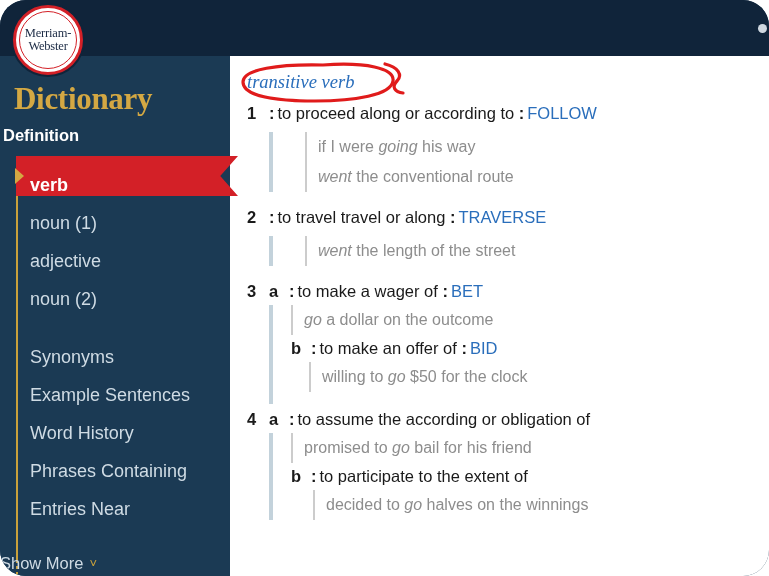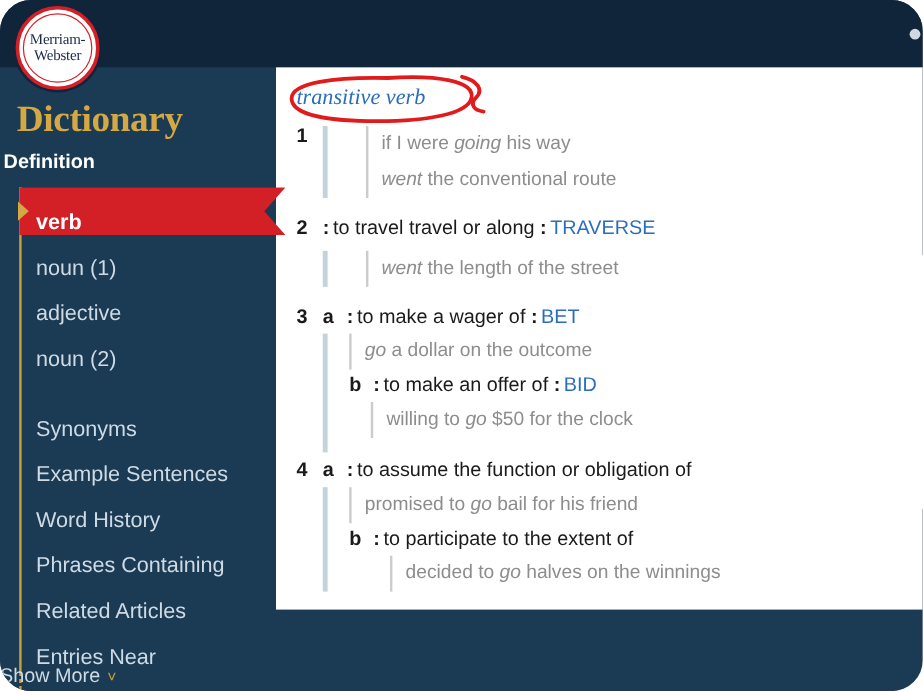--- a/index.html
+++ b/index.html
@@ -231,21 +231,21 @@
   .chev {
     margin-left: 6px;
     color: #c9a13b;
     font-size: 13px;
   }
 
   
   .content {
     position: absolute;
     left: 230px; top: 56px;
-    width: 539px; height: 452px;
+    width: 539px; height: 520px;
     background: #ffffff;
     overflow: hidden;
     padding: 8px 0 0 0;
   }
 
   .pos-row {
     position: relative;
     height: 36px;
     padding-left: 17px;
     display: flex;
@@ -393,23 +393,20 @@
       <div class="navitem">
         <span class="navlabel">Example Sentences</span>
       </div>
       <div class="navitem">
         <span class="navlabel">Word History</span>
       </div>
       <div class="navitem">
         <span class="navlabel">Phrases Containing</span>
       </div>
       <div class="navitem">
-        <span class="navlabel">Related Articles</span>
-      </div>
-      <div class="navitem">
         <span class="navlabel">Entries Near</span>
       </div>
     </div>
 
     <div class="showmore">
       <span>Show More</span>
       <span class="chev">˅</span>
     </div>
   </div>
 
@@ -422,20 +419,24 @@
                  C 40 40, 8 35, 8 21 C 8 8, 44 3, 88 4 Z" fill="none" stroke="#e01b1b" stroke-width="3.2" stroke-linecap="round"></path>
         <path d="M150 3 C 163 6, 168 14, 162 20 C 156 26, 160 31, 168 32" fill="none" stroke="#e01b1b" stroke-width="3.2" stroke-linecap="round"></path>
       </svg>
     </div>
 
     <div class="senses">
 
       <div class="sense">
         <div class="sense-num">1</div>
         <div class="sense-body">
+          <div class="def-line">
+            <span class="colon">:</span><span>to proceed along or according to</span>
+            <span class="colon">:</span><span class="xref">FOLLOW</span>
+          </div>
           <div class="examples">
             <div class="ex"><span>if I were </span><em>going</em><span> his way</span></div>
             <div class="ex"><span></span><em>went</em><span> the conventional route</span></div>
           </div>
         </div>
       </div>
 
       <div class="sense">
         <div class="sense-num">2</div>
         <div class="sense-body">
@@ -483,37 +484,37 @@
       </div>
 
       <div class="sense">
         <div class="sense-num">4</div>
         <div class="sense-body">
 
           <div style="display:flex;">
             <div class="sense-letter">a</div>
             <div style="flex:1;">
               <div class="def-line">
-                <span class="colon">:</span><span>to assume the function or obligation of</span>
+                <span class="colon">:</span><span>to assume the according or obligation of</span>
               </div>
             </div>
           </div>
 
           <div class="outerbar">
             <div class="ex"><span>promised to </span><em>go</em><span> bail for his friend</span></div>
 
             <div style="display:flex; margin-left:18px;">
               <div class="sense-letter">b</div>
               <div style="flex:1;">
                 <div class="def-line">
                   <span class="colon">:</span><span>to participate to the extent of</span>
                 </div>
               </div>
             </div>
 
-            <div class="ex" style="margin-left:52px;"><span>decided to </span><em>go</em><span> halves on the winnings</span></div>
+            <div class="ex" style="margin-left:40px;"><span>decided to </span><em>go</em><span> halves on the winnings</span></div>
           </div>
         </div>
       </div>
 
     </div>
   </div>
 </div>
 
 </body></html>

